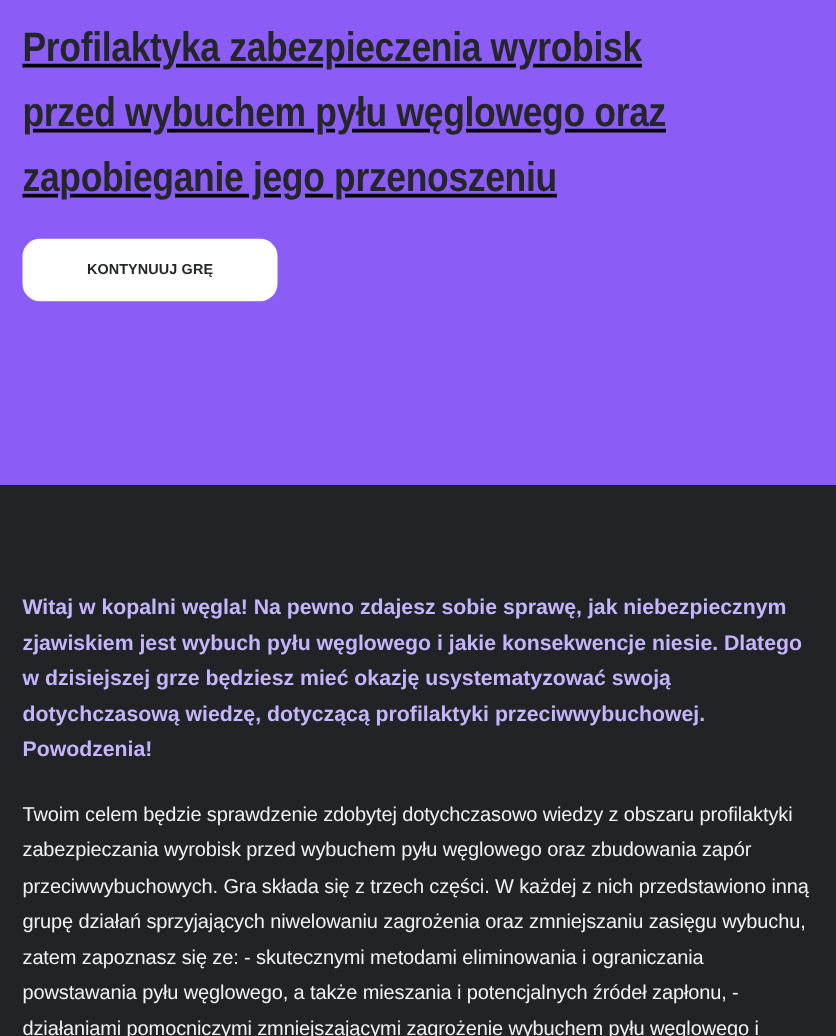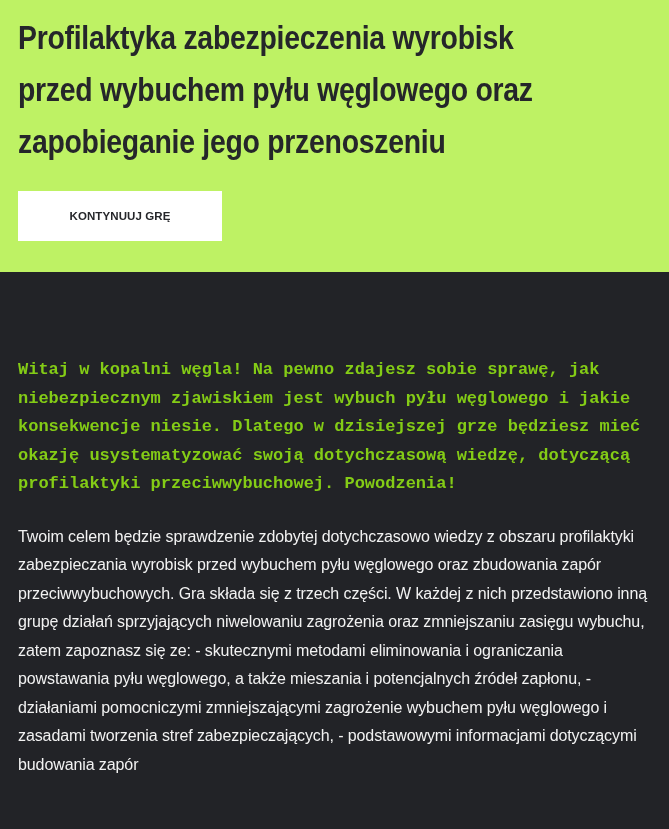--- a/index.html
+++ b/index.html
@@ -4,25 +4,26 @@
 <style>
   html, body { margin: 0; padding: 0; }
   body {
     width: 669px;
     height: 829px;
     overflow: hidden;
     background: #222327;
     font-family: "Liberation Sans", "DejaVu Sans", sans-serif;
   }
   .hero {
-    background: #bef264;
-    height: 272px;
+    background: #8b5cf6;
+    height: 388px;
     box-sizing: border-box;
     padding: 12px 18px 0 18px;
     position: relative;
+    text-decoration: underline;
   }
   .hero-title {
     margin: 0;
     color: #25262a;
     font-family: "Liberation Sans", "DejaVu Sans", sans-serif;
     font-weight: 700;
     font-size: 33px;
     line-height: 52px;
     letter-spacing: -0.3px;
     transform: scaleX(0.86);
@@ -42,32 +43,31 @@
     display: flex;
     align-items: center;
     justify-content: center;
     font-size: 11.5px;
     font-weight: 700;
     color: #25262a;
     letter-spacing: 0.1px;
     cursor: pointer;
     box-sizing: border-box;
   }
-  .btn-primary { background: #ffffff; }
+  .btn-primary { background: #ffffff; border-radius: 14px; }
   .btn-secondary { background: transparent; width: 204px; }
   .content {
     padding: 84px 18px 0 18px;
   }
   .intro {
     margin: 0;
-    color: #84cc16;
+    color: #c4b5fd;
     font-weight: 700;
     font-size: 17px;
     line-height: 28.5px;
-    font-family: Liberation Mono, monospace;
   }
   .body-text {
     margin: 24px 0 0 0;
     color: #f2f2f2;
     font-size: 16px;
     line-height: 28.5px;
     letter-spacing: -0.1px;
   }
 </style>
 </head>

